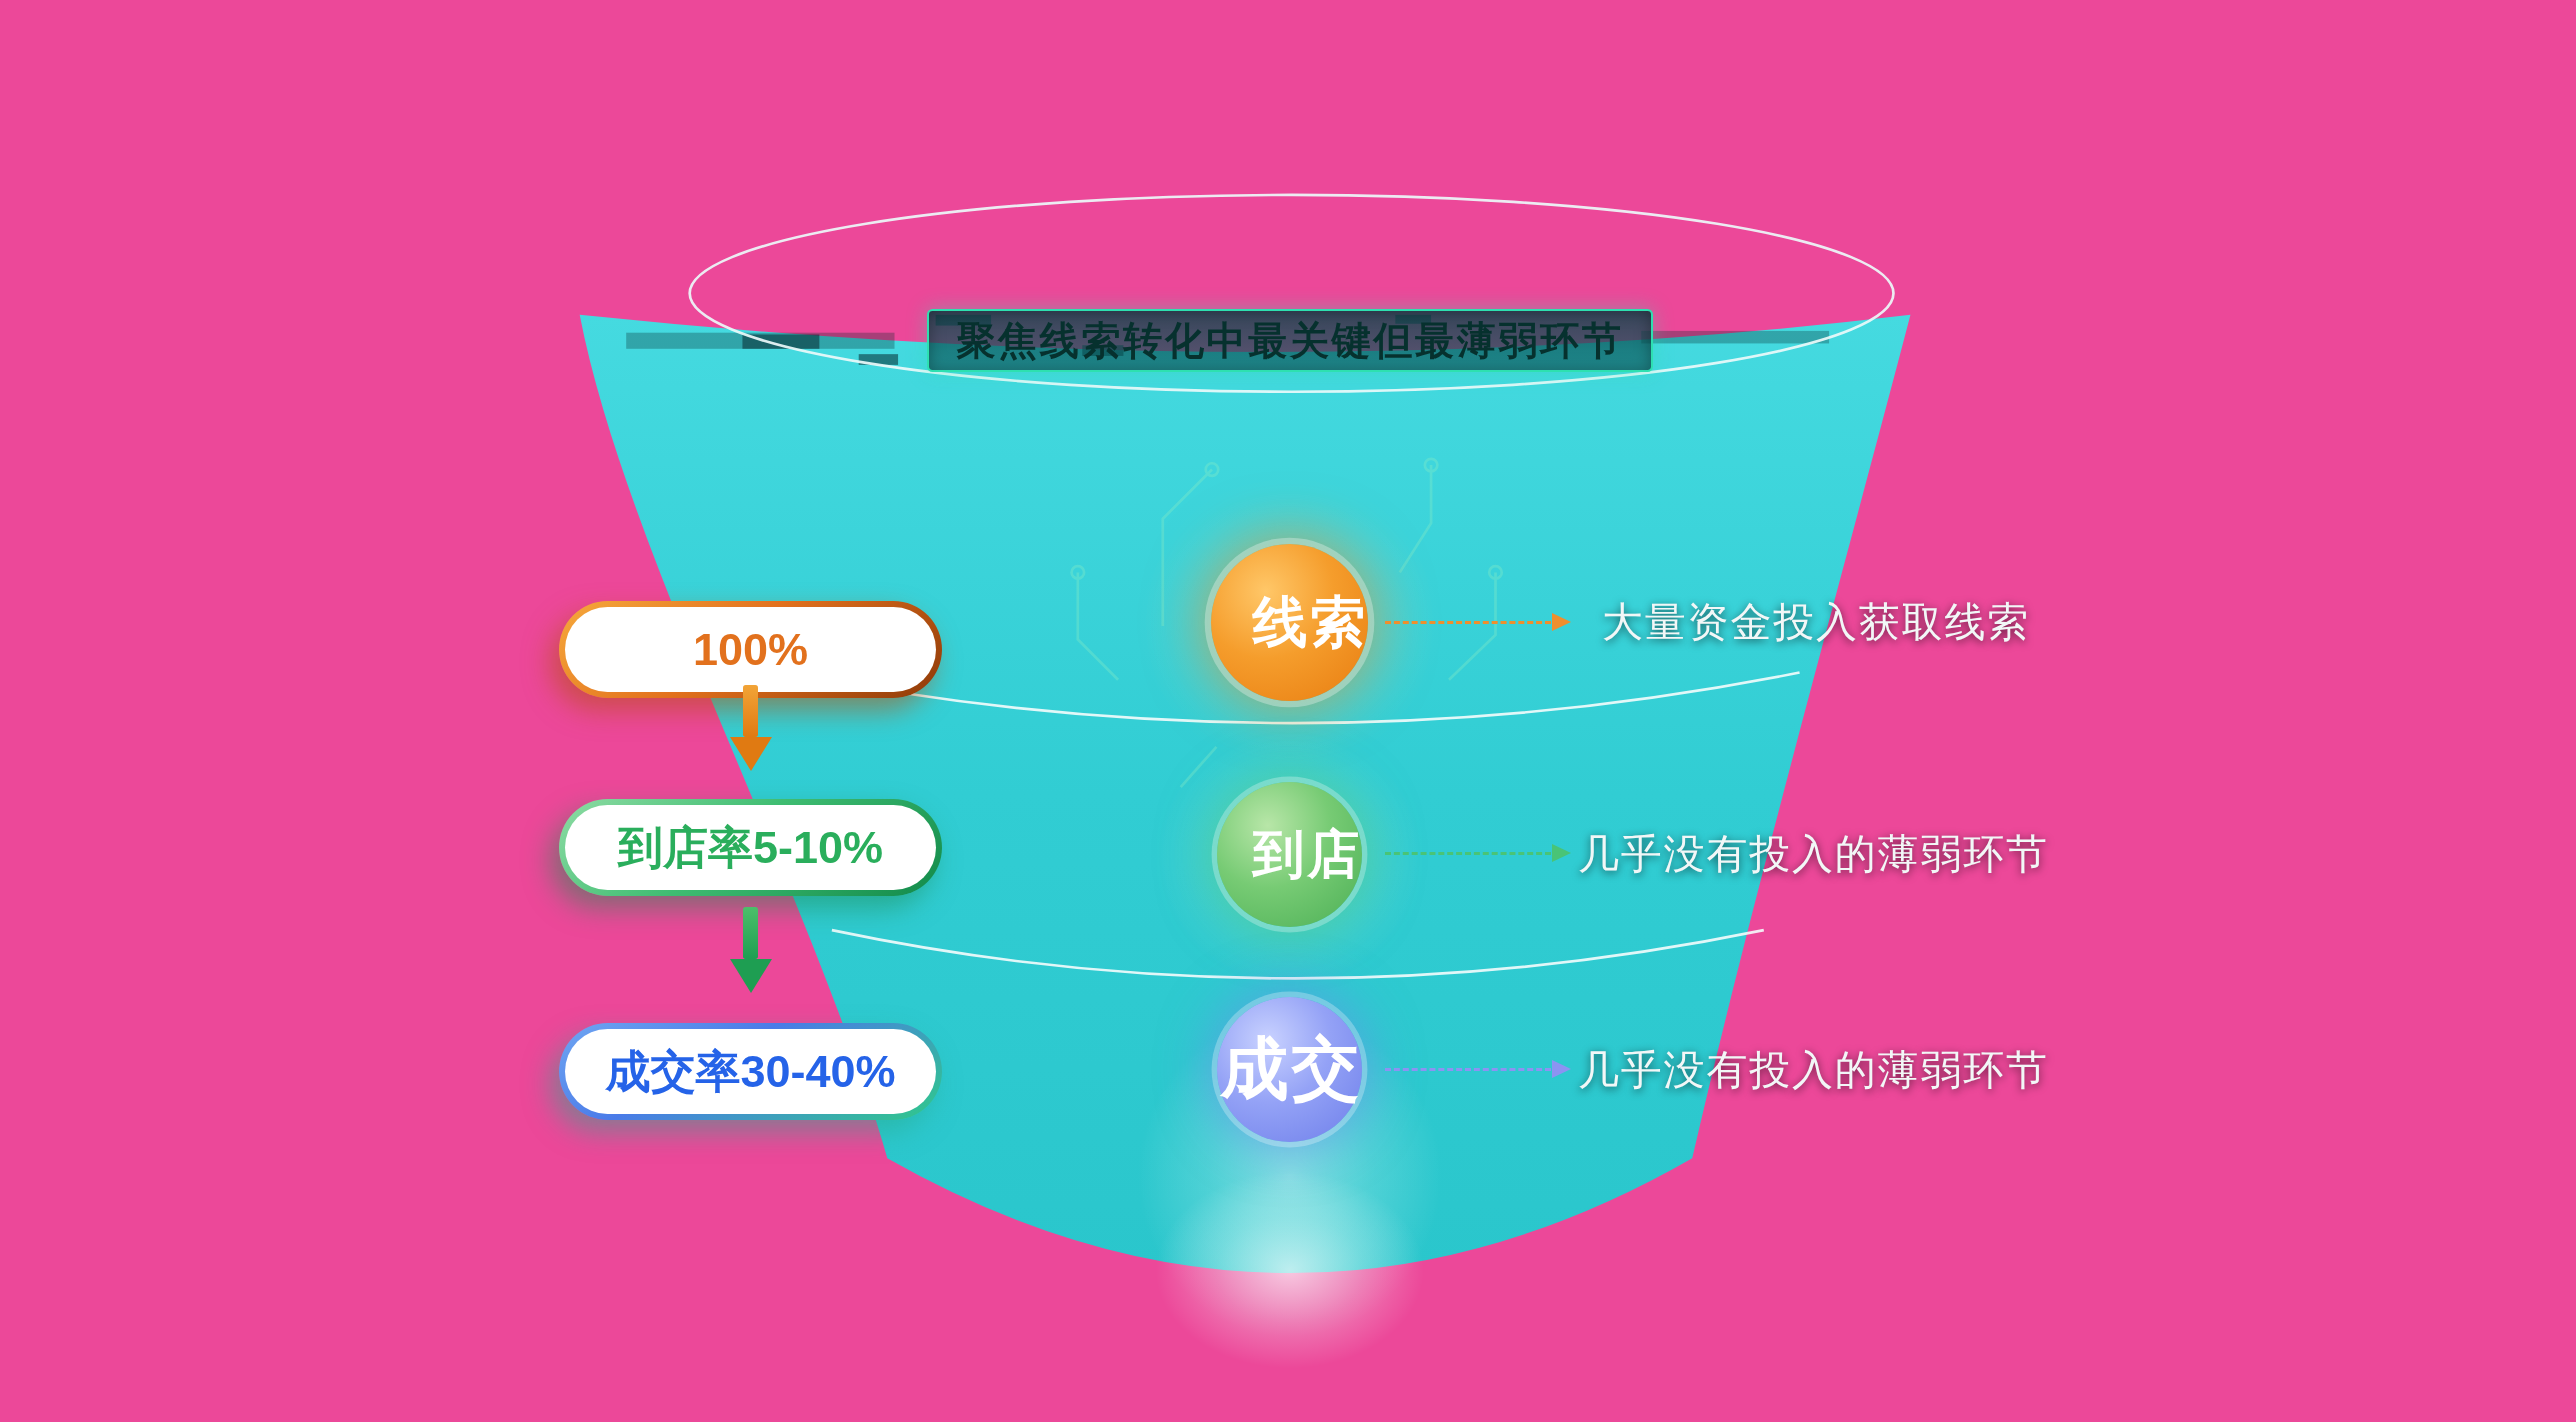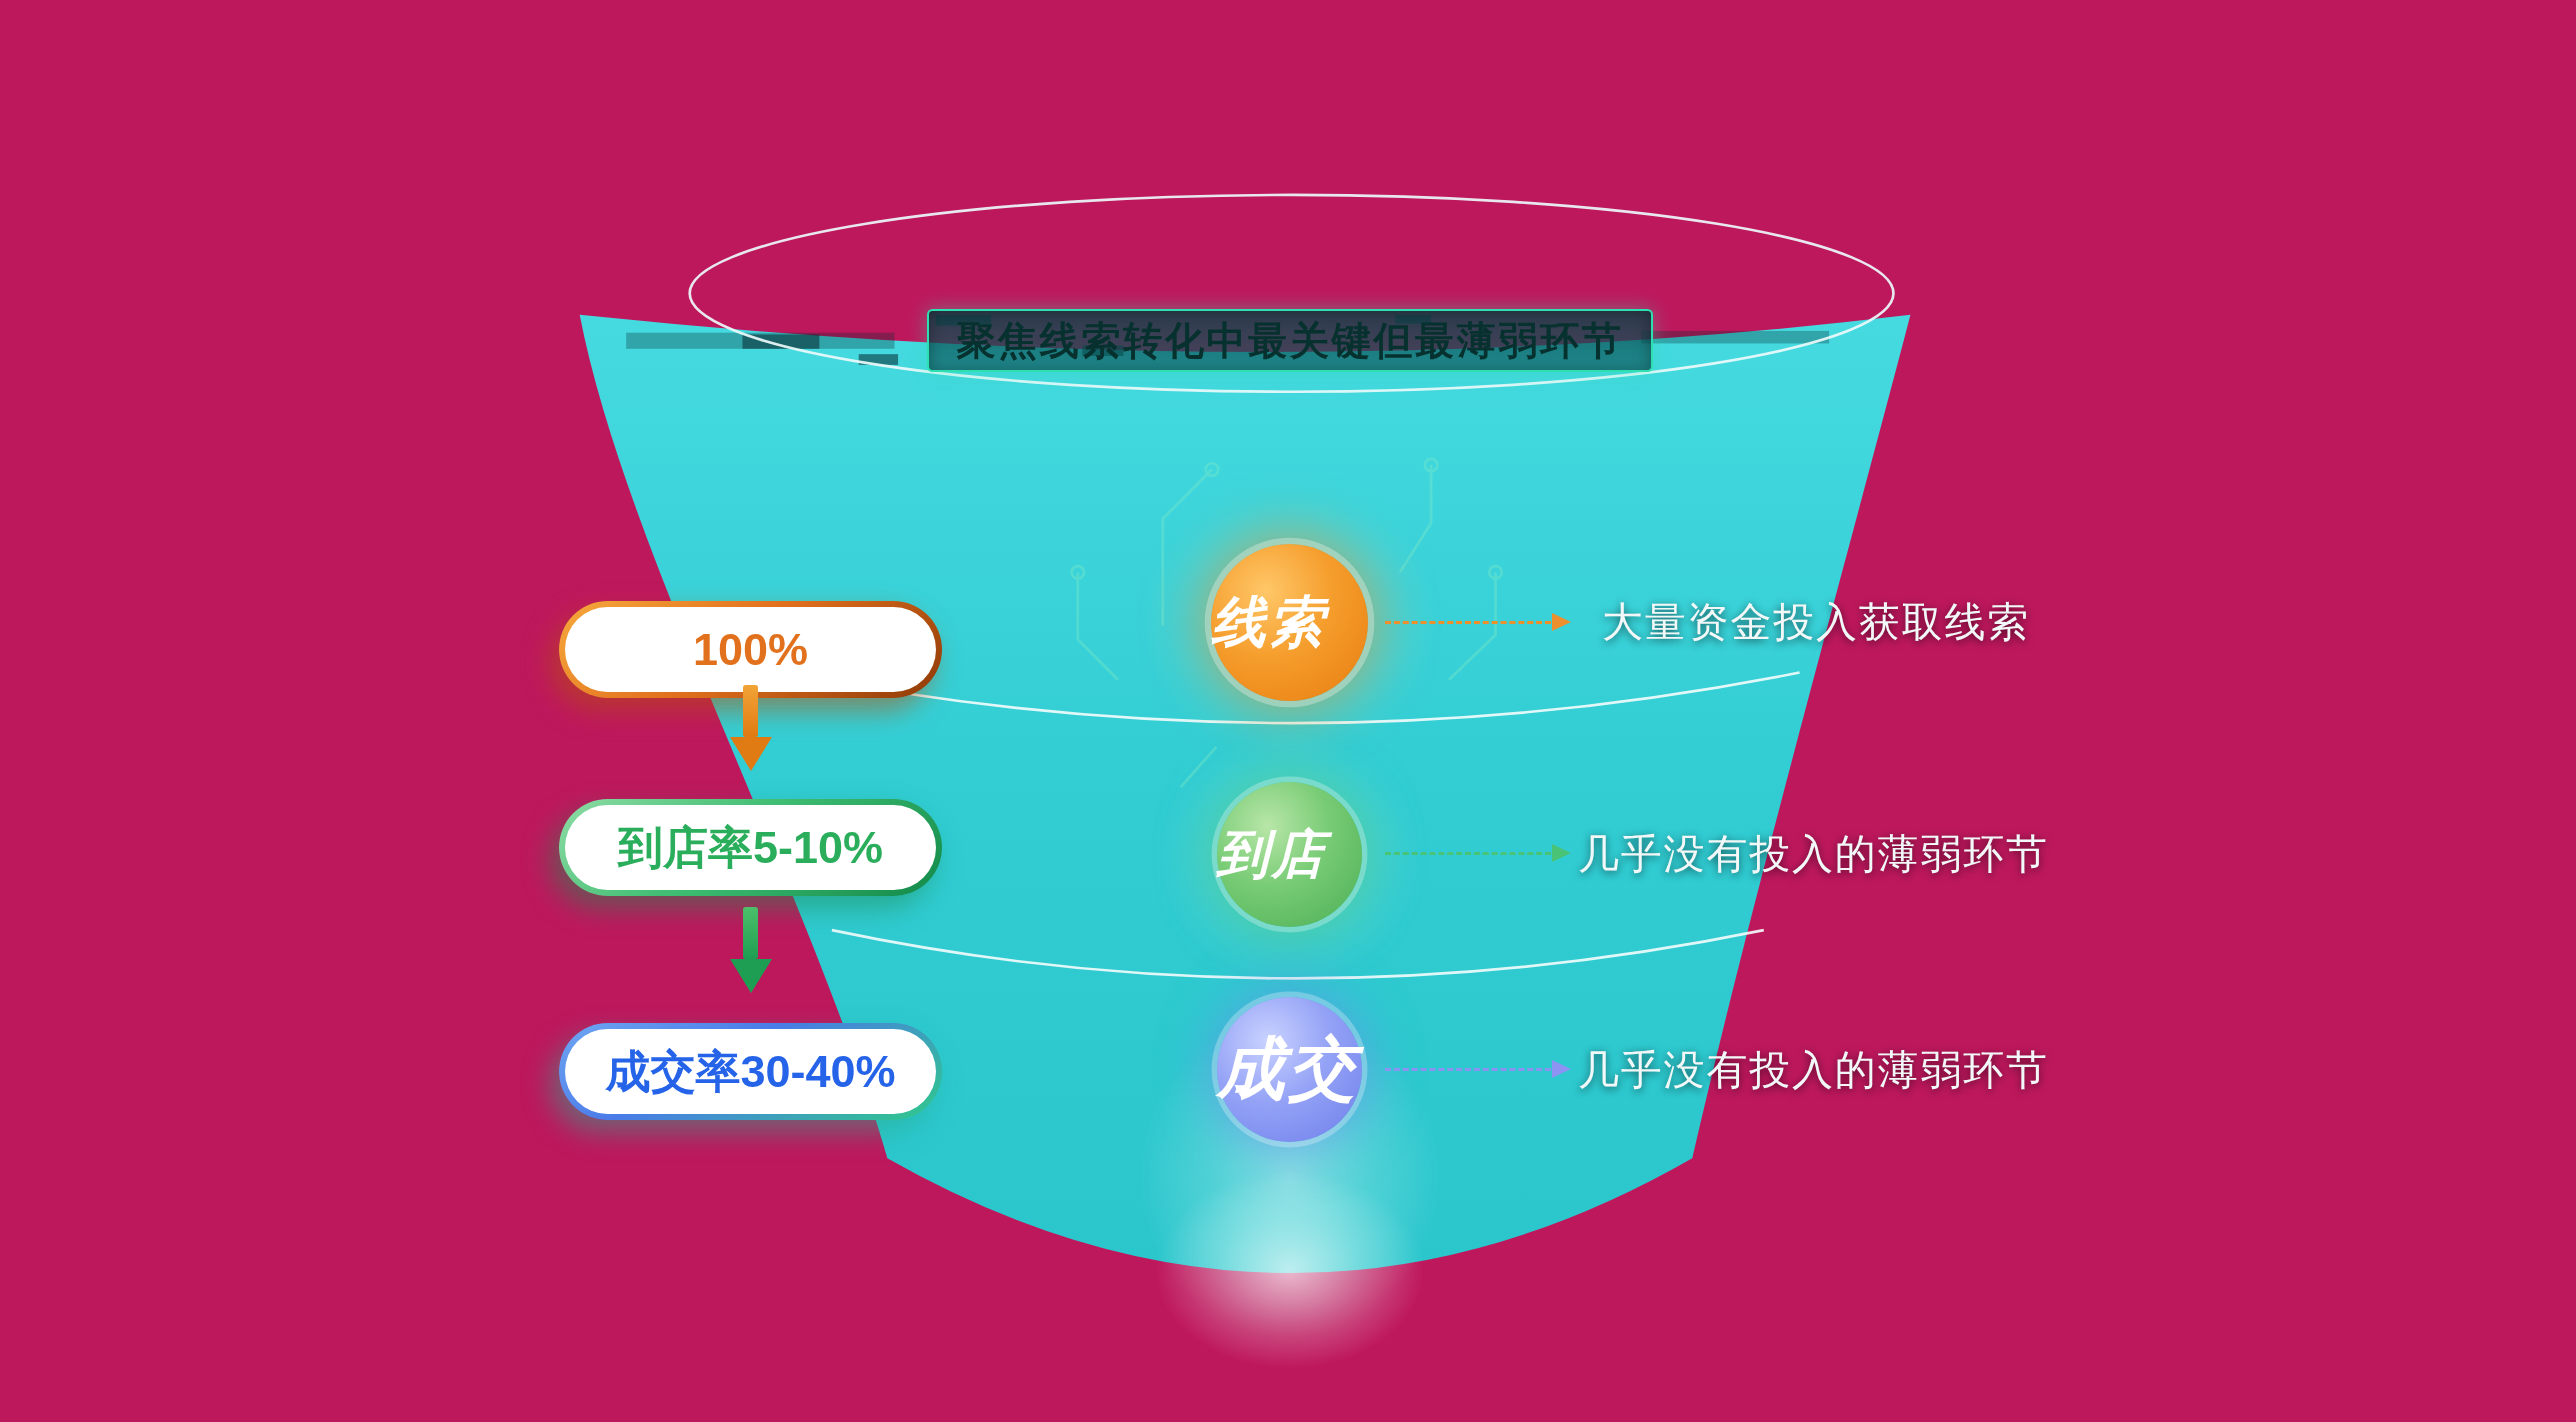--- a/index.html
+++ b/index.html
@@ -1,35 +1,35 @@
 <!DOCTYPE html>
 <html style="font-size:14.3px"><head>
 <meta charset="utf-8">
 <style>
   html,body{margin:0;padding:0;background:#000;}
   .canvas{
-    position:relative;width:2576px;height:1422px;background:#be185d;overflow:hidden;
+    position:relative;width:2576px;height:1422px;background:#ec4899;overflow:hidden;
     font-family:"Liberation Sans",sans-serif;
   }
   .art{position:absolute;left:0;top:0;}
 
   
   .title-box{
     position:absolute;left:927px;top:309px;width:726px;height:63px;box-sizing:border-box;
     display:flex;align-items:center;justify-content:center;
     background:linear-gradient(rgba(7,70,74,0.80),rgba(10,92,94,0.62));
     border:2.7px solid #2EE0B0;border-radius:5.4px;
     box-shadow:0 0 19.7px rgba(46,224,176,0.40), inset 0 0 16px rgba(0,0,0,0.35);
   }
   .title-text{font-size:39px;font-weight:700;color:#06312E;letter-spacing:2.7px;white-space:nowrap;}
 
   
   .node{
-    position:absolute;border-radius:50%;display:flex;align-items:center;justify-content:flex-start;
-    color:#fff;font-weight:700;letter-spacing:2.7px;font-style:italic;
+    position:absolute;border-radius:50%;display:flex;align-items:center;justify-content:flex-end;
+    color:#fff;font-weight:700;letter-spacing:2.7px;
   }
   .node-leads{
     left:1211px;top:544px;width:157px;height:157px;font-size:55px;
     background:radial-gradient(circle at 35% 30%, #FFC768, #F59D2C 45%, #E87C10);
     box-shadow:0 0 0 6.3px rgba(255,255,255,0.30), 0 0 54px 10.7px rgba(240,140,30,0.55);
   }
   .node-visit{
     left:1217px;top:782px;width:145px;height:145px;font-size:52px;
     background:radial-gradient(circle at 35% 30%, #B8E6A8, #77CB74 45%, #4BAF55);
     box-shadow:0 0 0 5.4px rgba(255,255,255,0.28), 0 0 49px 9px rgba(90,200,110,0.50);

